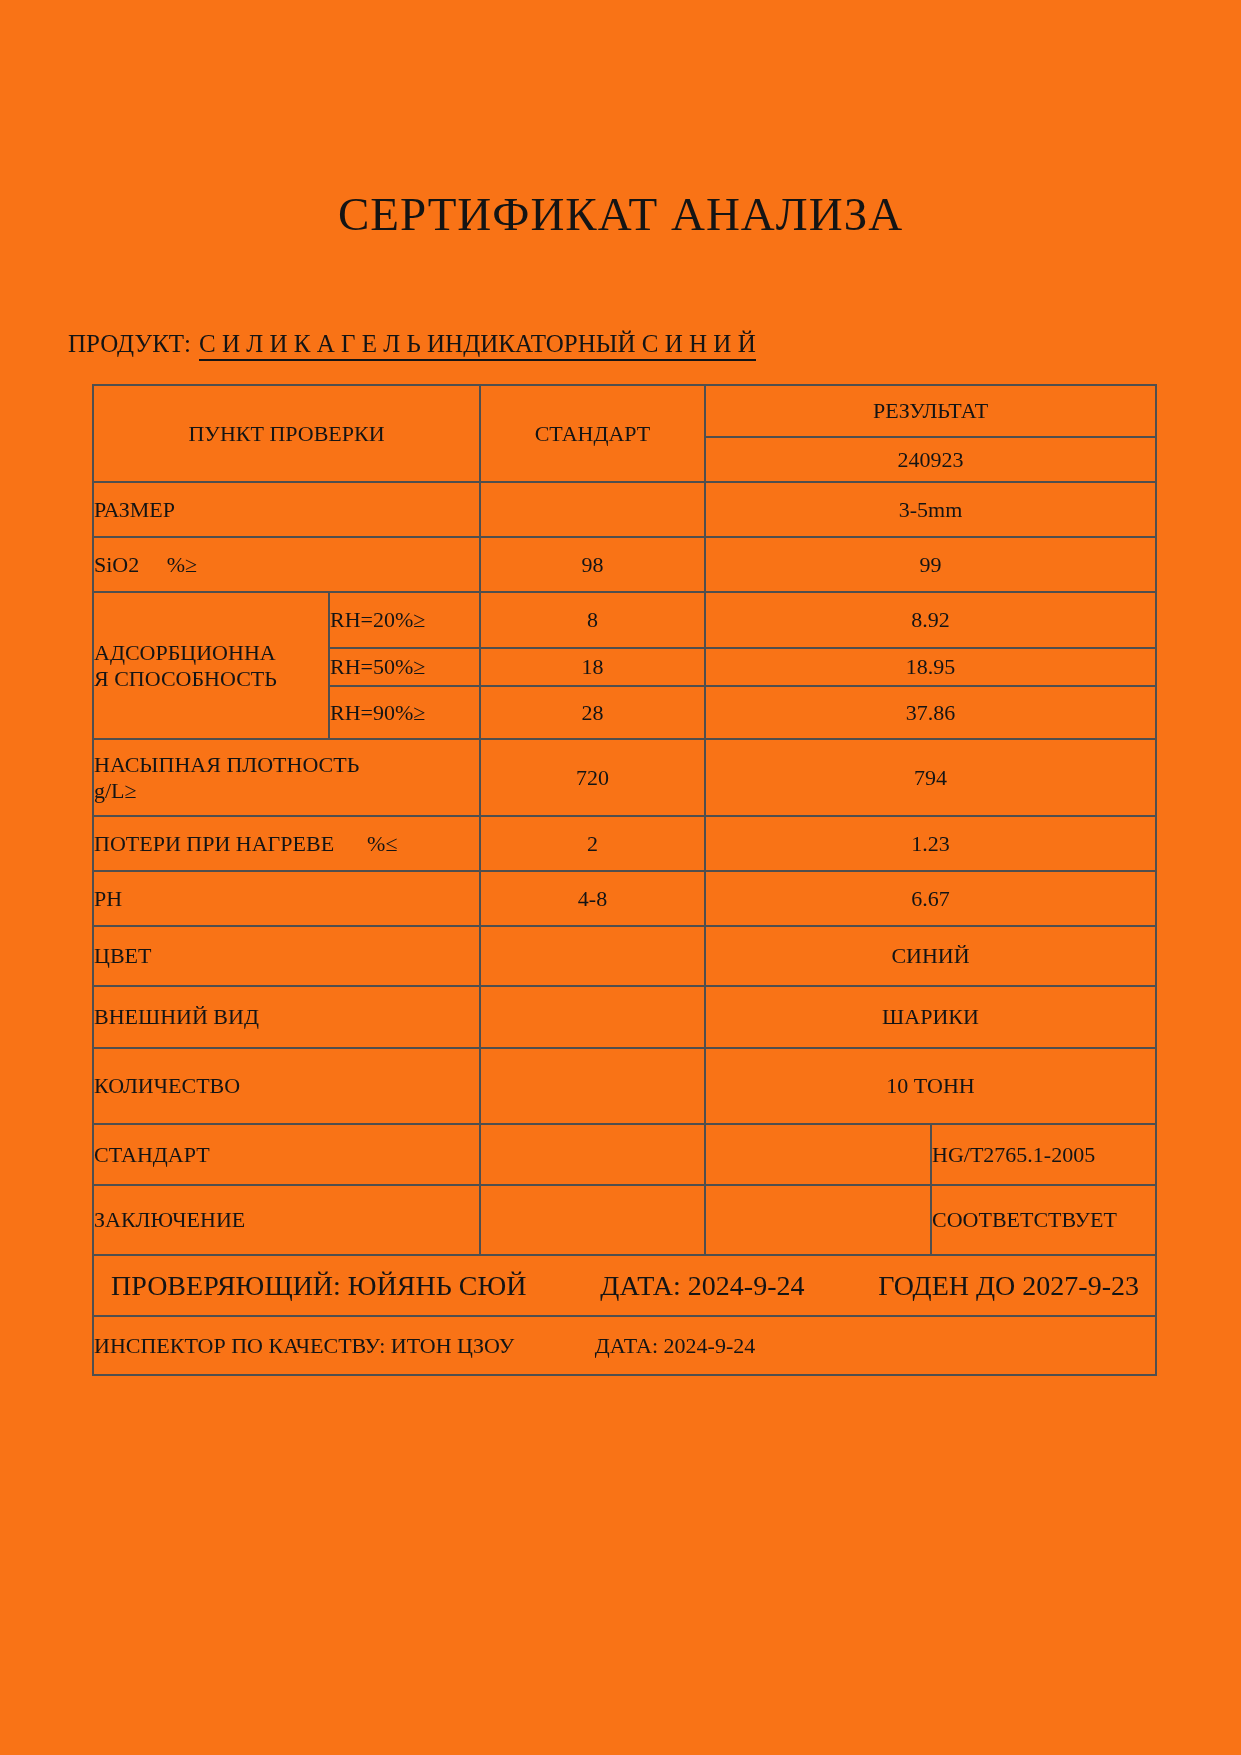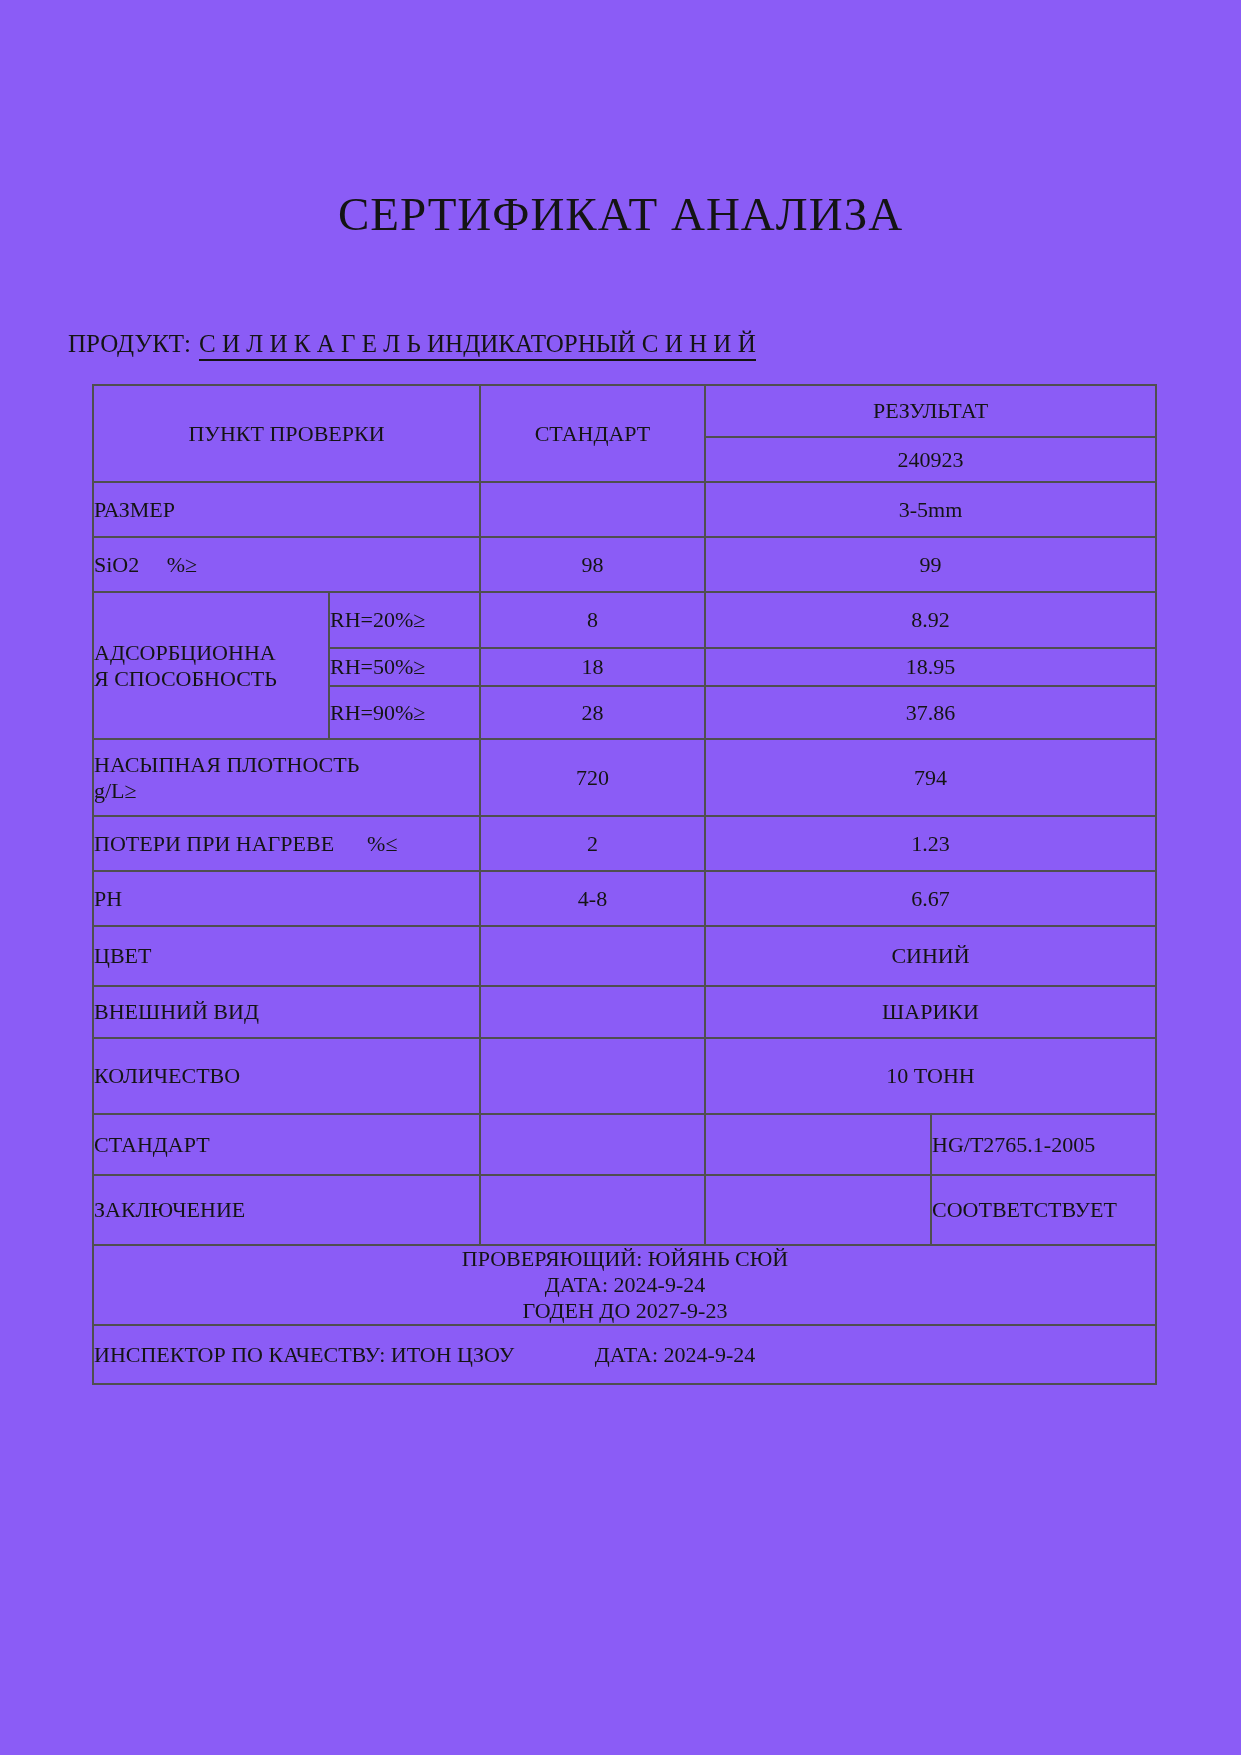--- a/index.html
+++ b/index.html
@@ -1,21 +1,21 @@
 <!DOCTYPE html>
 <html><head>
 <meta charset="utf-8">
 <style>
   * { margin: 0; padding: 0; box-sizing: border-box; }
   html, body { background: #ffffff; }
   .page {
     width: 1241px;
     height: 1755px;
     position: relative;
-    background: #8b5cf6;
+    background: #f97316;
     color: #141414;
     font-family: "Liberation Serif", "DejaVu Serif", serif;
     overflow: hidden;
   }
   .title {
     padding-top: 186px;
     text-align: center;
     font-size: 47px;
     font-weight: 400;
     letter-spacing: 1px;
@@ -48,23 +48,22 @@
   .lbl { text-align: left; padding-left: 10px; }
   .ctr { text-align: center; }
   .pre { white-space: pre-line; line-height: 1.2; }
   .small { font-size: 19px; }
   .res-right { text-align: left; padding-left: 5px; font-size: 21px; white-space: nowrap; }
   .sig-flex {
     display: flex;
     justify-content: space-between;
     align-items: center;
     padding: 0 16px 0 17px;
-    font-size: 22px;
+    font-size: 28px;
     white-space: nowrap;
-    flex-direction: column;
   }
   .insp-cell { font-size: 21px; white-space: nowrap; }
   .insp-gap { display: inline-block; margin-left: 75px; }
 </style>
 </head>
 <body>
 
 <div class="page">
 
   <div class="title">СЕРТИФИКАТ АНАЛИЗА</div>
@@ -140,21 +139,21 @@
       <td class="ctr">4-8</td>
       <td colspan="2" class="ctr">6.67</td>
     </tr>
 
     <tr style="height:60px">
       <td colspan="2" class="lbl">ЦВЕТ</td>
       <td class="ctr"></td>
       <td colspan="2" class="ctr">СИНИЙ</td>
     </tr>
 
-    <tr style="height:52px">
+    <tr style="height:62px">
       <td colspan="2" class="lbl">ВНЕШНИЙ ВИД</td>
       <td class="ctr"></td>
       <td colspan="2" class="ctr">ШАРИКИ</td>
     </tr>
 
     <tr style="height:76px">
       <td colspan="2" class="lbl">КОЛИЧЕСТВО</td>
       <td class="ctr"></td>
       <td colspan="2" class="ctr">10 ТОНН</td>
     </tr>

